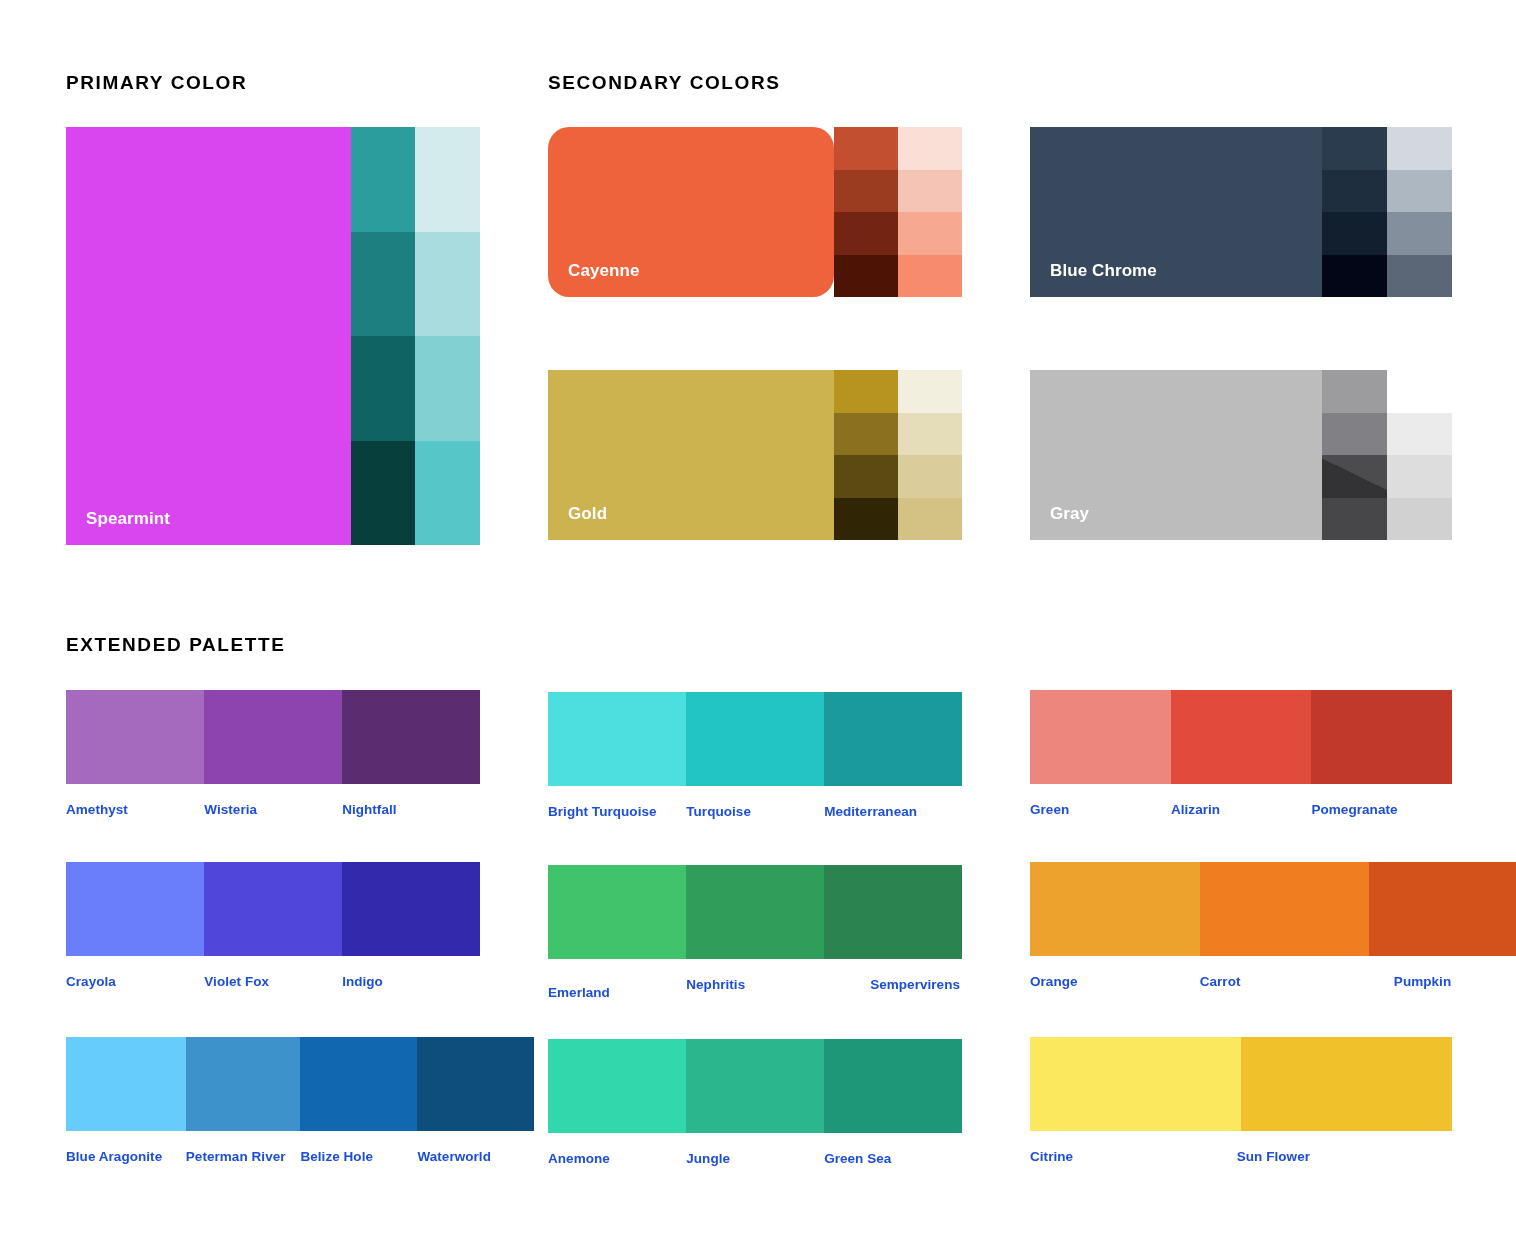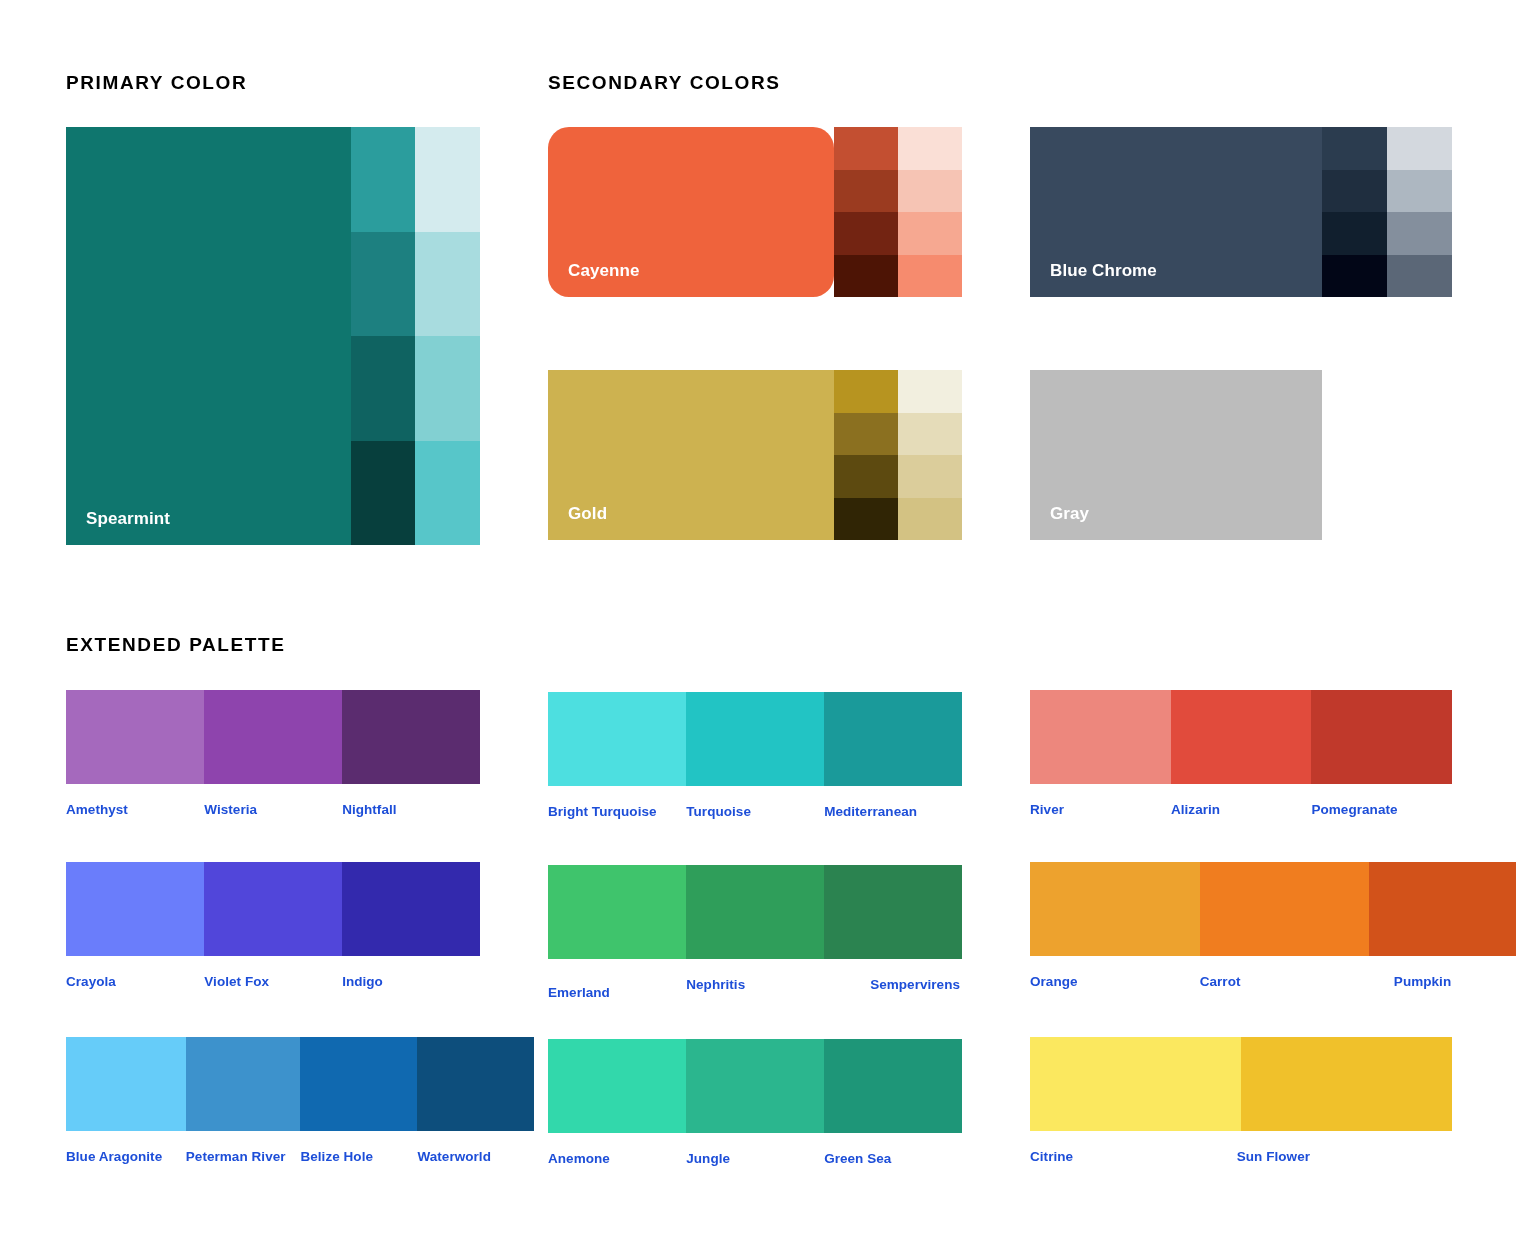--- a/index.html
+++ b/index.html
@@ -101,21 +101,21 @@
   }
 </style>
 </head>
 <body>
 
 <div class="page">
 
   <div class="section-title" style="left:66px; top:72px;">PRIMARY COLOR</div>
 
   <div class="block" id="primary-block" style="left:66px; top:127px; width:414px; height:418px;">
-      <div class="base" style="width: 68.8%; background: #0f766e;">
+      <div class="base" style="width: 68.8%; background: #d946ef;">
         <div class="base-label">Spearmint</div>
       </div>
       <div class="ramp" style="width: 15.6%;">
         <div class="cell" style="background: rgb(43, 157, 157);"></div>
         <div class="cell" style="background: rgb(29, 128, 128);"></div>
         <div class="cell" style="background: rgb(15, 99, 97);"></div>
         <div class="cell" style="background: rgb(7, 63, 61);"></div>
       </div>
       <div class="ramp" style="width: 15.6%;">
         <div class="cell" style="background: rgb(212, 235, 238);"></div>
@@ -174,21 +174,21 @@
         <div class="cell" style="background: rgb(48, 37, 5);"></div>
       </div>
       <div class="ramp" style="width: 15.4%;">
         <div class="cell" style="background: rgb(242, 239, 223);"></div>
         <div class="cell" style="background: rgb(229, 220, 185);"></div>
         <div class="cell" style="background: rgb(219, 205, 155);"></div>
         <div class="cell" style="background: rgb(211, 194, 131);"></div>
       </div>
     </div>
 
-  <div class="block secondary-block" id="sec-3" style="left:1030px; top:370px; width:422px; height:170px;flex-direction:column;">
+  <div class="block secondary-block" id="sec-3" style="left:1030px; top:370px; width:422px; height:170px;">
       <div class="base" style="width: 69.2%; background: rgb(188, 188, 188);">
         <div class="base-label">Gray</div>
       </div>
       <div class="ramp" style="width: 15.4%;">
         <div class="cell" style="background: rgb(156, 156, 159);"></div>
         <div class="cell" style="background: rgb(128, 128, 133);"></div>
         <div class="cell" style="background: rgb(99, 99, 104);">
           <div class="tri" style="background: linear-gradient(206deg, rgb(76, 76, 78) 0%, rgb(76, 76, 78) 47%, rgb(51, 51, 53) 47%, rgb(51, 51, 53) 100%);"></div>
         </div>
         <div class="cell" style="background: rgb(71, 71, 73);"></div>
@@ -228,21 +228,21 @@
         <div class="lbl" style="left: 66.7%;">Mediterranean</div>
       </div>
     </div>
   <div class="ext-group" id="ext-2" style="left:1030px;top:690px; width:422px;">
       <div class="ext-swatches">
         <div class="sw" style="width: 33.4%; background: rgb(237, 135, 125);"></div>
         <div class="sw" style="width: 33.3%; background: rgb(225, 75, 60);"></div>
         <div class="sw" style="width: 33.3%; background: rgb(192, 57, 43);"></div>
       </div>
       <div class="ext-labels">
-        <div class="lbl" style="left: 0%;">River</div>
+        <div class="lbl" style="left: 0%;">Green</div>
         <div class="lbl" style="left: 33.4%;">Alizarin</div>
         <div class="lbl" style="left: 66.7%;">Pomegranate</div>
       </div>
     </div>
 
   <div class="ext-group" id="ext-3" style="left:66px;  top:862px; width:414px;">
       <div class="ext-swatches">
         <div class="sw" style="width: 33.4%; background: rgb(106, 125, 251);"></div>
         <div class="sw" style="width: 33.3%; background: rgb(81, 70, 218);"></div>
         <div class="sw" style="width: 33.3%; background: rgb(51, 41, 173);"></div>

